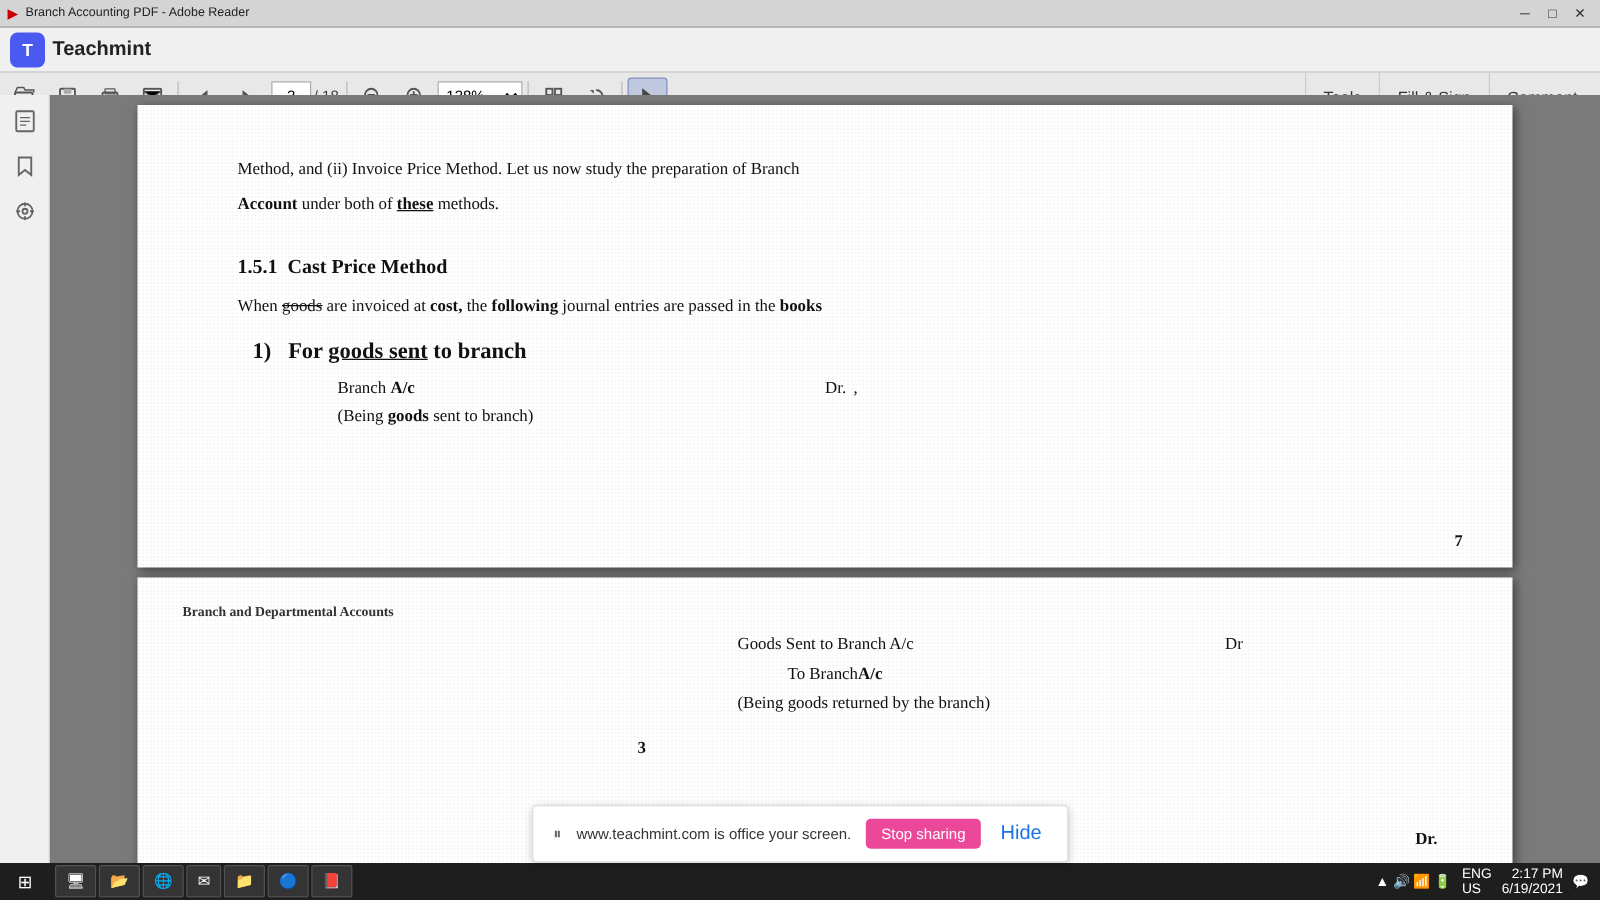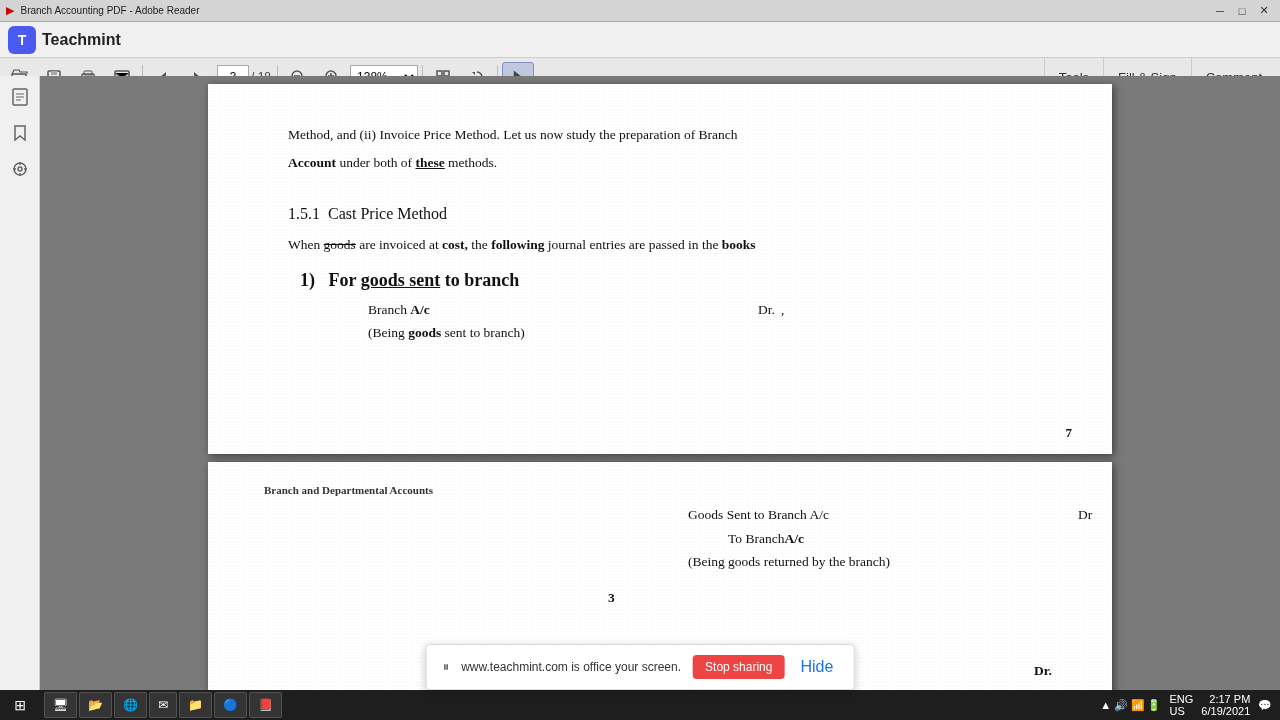--- a/index.html
+++ b/index.html
@@ -180,37 +180,37 @@
       background: #7a7a7a;
       display: flex;
       flex-direction: column;
       align-items: center;
       padding: 8px 0;
       gap: 8px;
     }
 
     
     .pdf-page {
-      width: 904px;
+      width: 1100px;
       background: white;
       padding: 40px 80px;
       box-shadow: 2px 2px 8px rgba(0,0,0,0.5);
       font-family: "Times New Roman", Times, serif;
       font-size: 13.5px;
       line-height: 1.6;
       color: #111;
       position: relative;
     }
 
     .page-1 { min-height: 370px; }
     .page-2 { min-height: 240px; }
 
     .section-title {
       font-size: 16px;
-      font-weight: normal;
+      font-weight: bold;
       margin-bottom: 8px;
       color: #111;
     }
 
     .body-text { margin-bottom: 6px; }
 
     .numbered-item {
       margin: 10px 0 4px 12px;
       font-weight: bold;
       font-size: 18px;
@@ -262,21 +262,21 @@
       box-shadow: 0 2px 8px rgba(0,0,0,0.2);
       z-index: 1000;
       font-size: 12px;
       color: #333;
     }
     .sharing-bar-icon {
       color: #666;
       font-size: 13px;
     }
     .stop-sharing-btn {
-      background: #ef4444;
+      background: #ec4899;
       color: white;
       border: none;
       padding: 5px 12px;
       border-radius: 4px;
       font-size: 12px;
       cursor: pointer;
     }
     .hide-btn {
       background: transparent;
       color: #1a73e8;
@@ -542,21 +542,21 @@
         (<span>Being <strong>goods</strong> sent to branch</span>)
       </div>
     </div>
 
     <div class="page-num-right">7</div>
   </div>
 
   <div class="pdf-page page-2" style="position:relative;">
     <div class="noise-overlay"></div>
 
-    <div class="page-2-header" style="position:absolute; left:56px; top:20px; font-size:11px; font-weight:bold;text-align:center;">Branch and Departmental Accounts</div>
+    <div class="page-2-header" style="position:absolute; left:36px; top:20px; font-size:11px; font-weight:bold;text-align:center;">Branch and Departmental Accounts</div>
 
     <div style="margin-left: 320px;">
 
       <div class="journal-entry">
         <div class="journal-line">
           <span class="je-account">Goods Sent to Branch A/c</span>
           <span class="je-dr">Dr</span>
         </div>
         <div class="journal-line je-indent">
           To Branch <strong>A/c</strong>

